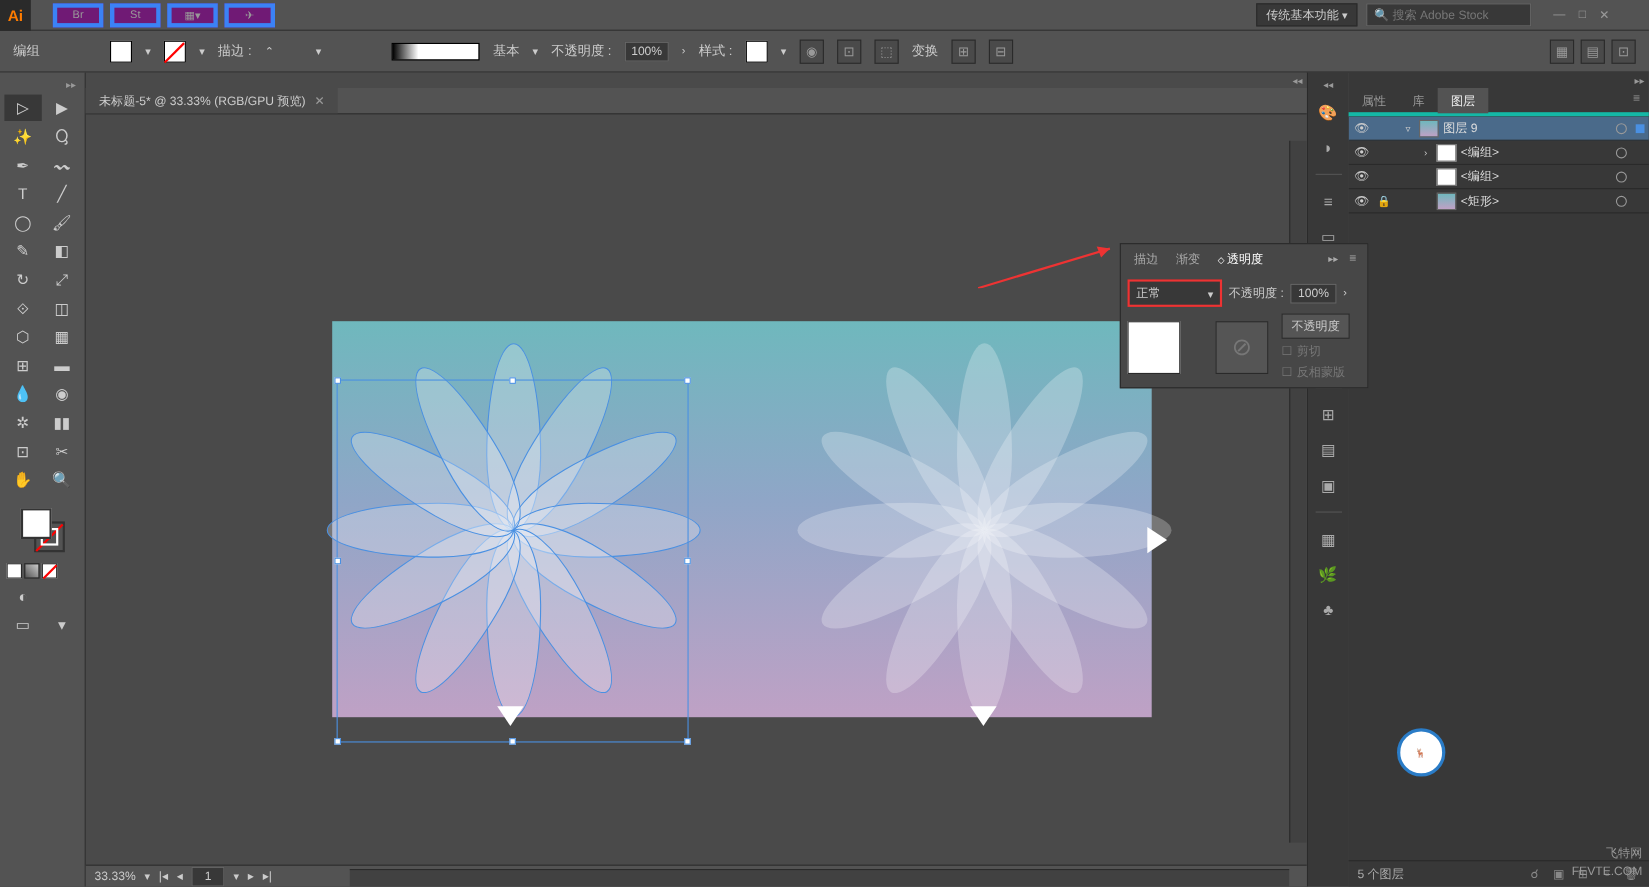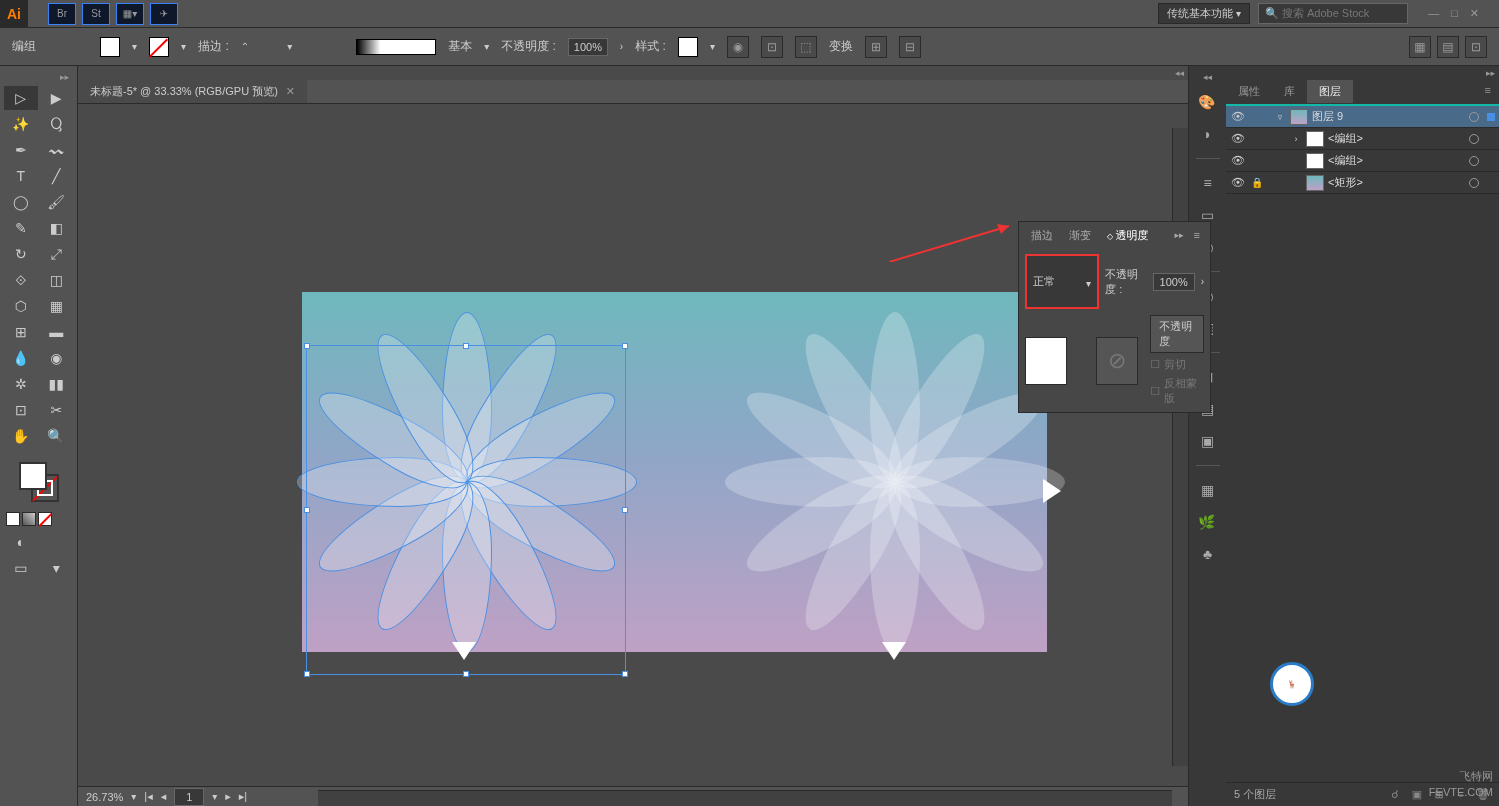--- a/index.html
+++ b/index.html
@@ -2,22 +2,22 @@
 <html><head>
 <meta charset="utf-8">
 <style>
 *{margin:0;padding:0;box-sizing:border-box;font-family:"Microsoft YaHei",sans-serif;font-size:11px;user-select:none}
 body{width:1499px;height:806px;background:#535353;overflow:hidden;color:#c8c8c8}
 .menubar{height:28px;background:#535353;display:flex;align-items:center;border-bottom:1px solid #2a2a2a}
 .ai-logo{width:28px;height:28px;display:flex;align-items:center;justify-content:center;background:#2a2a2a}
 .ai-logo span{color:#ff7c00;font-weight:bold;font-size:14px}
 .menu-items{display:flex;gap:4px;padding-left:8px}
 .menu-item{padding:4px 8px;color:#ddd;cursor:pointer}
-.menu-right{margin-left:auto;display:flex;align-items:center;gap:8px;padding-right:8px}
-.menu-icon{width:28px;height:22px;background:#0f172a;display:flex;align-items:center;justify-content:center;color:#999;font-size:10px;border:1px solid #3b82f6}
+.menu-right{margin-left:auto;display:flex;align-items:center;gap:8px;padding-right:24px}
+.menu-icon{width:46px;height:22px;background:#701a75;display:flex;align-items:center;justify-content:center;color:#999;font-size:10px;border:4px solid #3b82f6}
 .workspace-label{padding:2px 8px;background:#383838;border:1px solid #2a2a2a;color:#ccc}
 .search-box{width:150px;padding:2px 6px;background:#383838;border:1px solid #666;color:#777}
 .win-controls{display:flex;gap:12px;padding:0 12px;color:#999}
 .optbar{height:38px;background:#535353;display:flex;align-items:center;padding:0 12px;gap:12px;border-bottom:1px solid #2a2a2a}
 .opt-label{color:#ccc;font-size:12px}
 .swatch{width:20px;height:20px;background:#fff;border:1px solid #000}
 .swatch-none{width:20px;height:20px;background:#fff;border:1px solid #000;position:relative}
 .swatch-none::after{content:"";position:absolute;width:140%;height:2px;background:red;top:50%;left:-20%;transform:rotate(-45deg)}
 .stroke-preview{width:80px;height:16px;background:linear-gradient(to right,#000,#fff 30%,#fff);border:1px solid #000}
 .opt-input{width:40px;padding:2px;background:#383838;border:1px solid #666;color:#ccc;text-align:center}
@@ -51,47 +51,47 @@
 .flower.left .petal{background:rgba(255,255,255,0.25);border:1px solid #4a90e2}
 .sel-box{position:absolute;left:228px;top:241px;width:320px;height:330px;border:1px solid #4a90e2}
 .sel-handle{position:absolute;width:6px;height:6px;background:#fff;border:1px solid #4a90e2}
 .indicator{position:absolute;width:0;height:0;border-left:12px solid transparent;border-right:12px solid transparent;border-top:18px solid #fff}
 .red-arrow{position:absolute;left:811px;top:118px;width:125px;height:40px}
 .status-bar{height:20px;background:#535353;display:flex;align-items:center;padding:0 8px;gap:8px;border-top:1px solid #2a2a2a;color:#ccc}
 .dock{width:38px;background:#383838;border-left:1px solid #2a2a2a;display:flex;flex-direction:column;align-items:center;padding:6px 0;gap:8px}
 .dock-icon{width:24px;height:24px;display:flex;align-items:center;justify-content:center;color:#aaa;font-size:14px;cursor:pointer}
 .dock-sep{width:24px;height:1px;background:#555;margin:4px 0}
 .panels{width:273px;background:#383838;display:flex;flex-direction:column}
-.panel-tabs{height:26px;display:flex;border-bottom:2px solid #14b8a6;align-items:flex-start}
+.panel-tabs{height:26px;display:flex;border-bottom:4px solid #14b8a6;align-items:flex-start}
 .p-tab{padding:4px 12px;color:#999;cursor:pointer;display:flex;align-items:center}
 .p-tab.active{background:#535353;color:#eee}
 .p-menu{margin-left:auto;padding:4px 8px;color:#999}
 .layers-body{flex:1;overflow:auto;background:#383838}
 .layer-row{display:flex;align-items:center;height:22px;border-bottom:1px solid #2a2a2a;padding:0 4px;gap:4px}
 .layer-row.sel{background:#4a6a8a}
 .eye{width:16px;text-align:center;color:#ccc;font-size:11px}
 .lock{width:16px;text-align:center;color:#ccc;font-size:10px}
 .expand{width:12px;text-align:center;color:#ccc;font-size:9px}
 .layer-thumb{width:18px;height:16px;border:1px solid #666}
 .layer-name{color:#ddd;flex:1}
 .layer-target{width:10px;height:10px;border:1px solid #999;border-radius:50%}
 .layer-dot{width:8px;height:8px;background:#4a90e2;margin-left:4px}
 .layer-footer{height:24px;background:#383838;display:flex;align-items:center;padding:0 8px;gap:12px;border-top:1px solid #2a2a2a;color:#aaa;font-size:10px}
 .lf-icons{margin-left:auto;display:flex;gap:6px}
 .lf-icon{width:16px;height:16px;display:flex;align-items:center;justify-content:center;color:#888}
-.float-panel{position:absolute;left:940px;top:155px;width:193px;background:#474747;border:1px solid #2a2a2a;z-index:100}
+.float-panel{position:absolute;left:940px;top:155px;width:226px;background:#474747;border:1px solid #2a2a2a;z-index:100}
 .fp-tabs{height:26px;display:flex;align-items:center;padding:0 4px}
 .fp-tab{padding:4px 8px;color:#aaa;cursor:pointer}
 .fp-tab.active{color:#fff}
 .fp-tab.active::before{content:"◇ ";font-size:8px}
 .fp-dbl{margin-left:auto;color:#aaa;padding:0 4px;font-size:9px}
 .fp-menu{color:#aaa;padding:0 6px}
 .fp-body{padding:6px;display:flex;flex-direction:column;gap:6px}
 .fp-row{display:flex;align-items:center;gap:6px}
-.fp-select{width:86px;padding:18px 6px;background:#383838;border:2px solid #e33;color:#ccc;display:flex;justify-content:space-between;align-items:flex-end}
+.fp-select{width:86px;padding:3px 6px;background:#383838;border:2px solid #e33;color:#ccc;display:flex;justify-content:space-between;align-items:flex-end}
 .fp-opacity-label{color:#ccc}
 .fp-opacity-val{width:42px;padding:2px;background:#383838;border:1px solid #666;color:#ccc;text-align:center}
 .fp-preview{width:48px;height:48px;background:#fff;border:1px solid #2a2a2a}
 .fp-clip{width:48px;height:48px;background:#555;border:1px solid #2a2a2a;display:flex;align-items:center;justify-content:center;color:#777;font-size:22px}
 .fp-btn{padding:3px 8px;background:#555;border:1px solid #2a2a2a;color:#ccc;cursor:pointer}
 .fp-check{display:flex;align-items:center;gap:4px;color:#777;font-size:10px}
 .scrollbar-v{position:absolute;right:0;top:24px;bottom:20px;width:16px;background:#414141;border-left:1px solid #2a2a2a}
 .scrollbar-h{position:absolute;left:240px;right:16px;bottom:0;height:16px;background:#414141;border-top:1px solid #2a2a2a}
 .watermark{position:absolute;right:6px;bottom:6px;color:#999;font-size:11px;text-align:right;line-height:1.4}
 .deer-badge{position:absolute;right:185px;bottom:100px;width:44px;height:44px;border-radius:50%;background:#fff;border:3px solid #2a7cc7;display:flex;align-items:center;justify-content:center;font-size:8px;color:#222}
@@ -325,21 +325,21 @@
             <label class="fp-check">
                 <span>☐</span>
                 <span>反相蒙版</span>
               </label>
           </div>
         </div>
       </div>
     </div>
 
     <div class="status-bar">
-      <span>26.73%</span>
+      <span>33.33%</span>
       <span class="chevron">▾</span>
       <span>|◂</span>
       <span>◂</span>
       <input class="opt-input" style="width: 30px;" value="1">
       <span class="chevron">▾</span>
       <span>▸</span>
       <span>▸|</span>
       <div style="width:100px"></div>
       <span>选择</span>
       <div class="scrollbar-h"></div>

